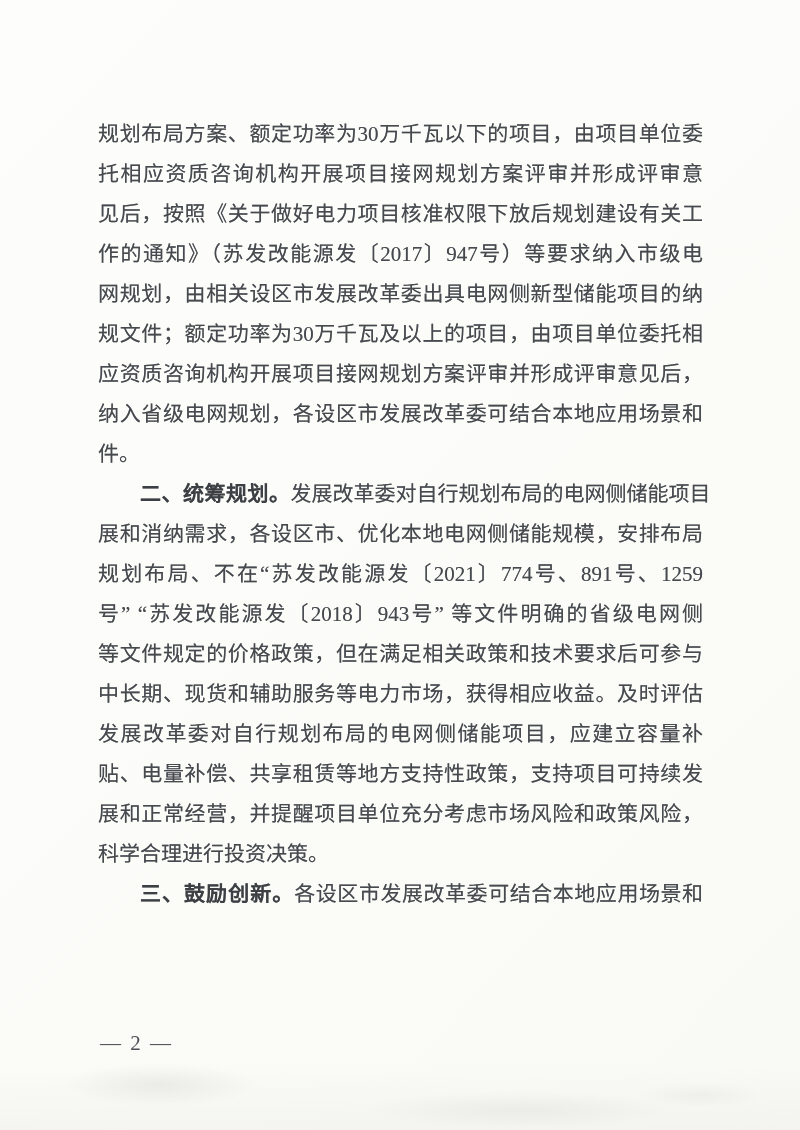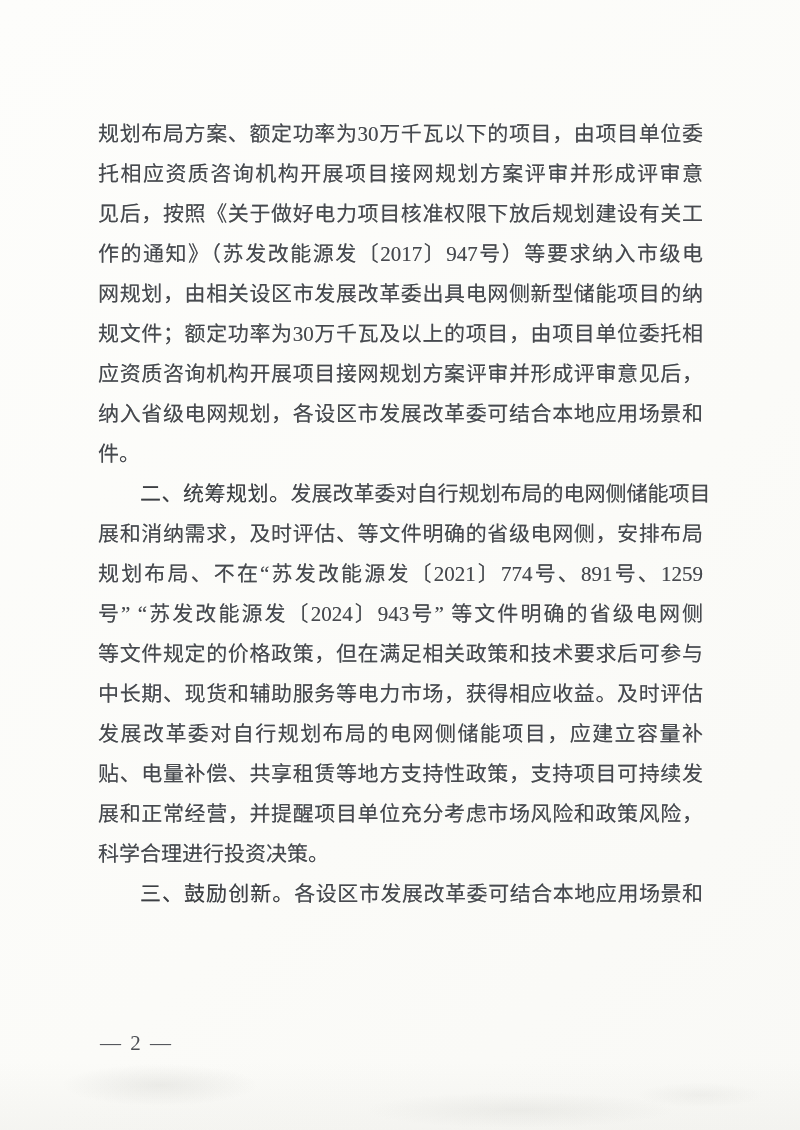--- a/index.html
+++ b/index.html
@@ -43,21 +43,21 @@
     white-space: nowrap;
     overflow: visible;
   }
   .line.para-end {
     text-align-last: left;
   }
   .line.indent {
     text-indent: 2em;
   }
   .heading {
-    font-weight: 400;
+    font-weight: 700;
     color: #3c3f43;
     font-family: "Liberation Sans", sans-serif;
     letter-spacing: 0.5px;
   }
   .page-footer {
     position: absolute;
     left: 100px;
     top: 1028px;
     color: #4b4e53;
     font-size: 21px;
@@ -74,23 +74,23 @@
     <div class="line"><span>规划布局方案、额定功率为30万千瓦以下的项目，由项目单位委</span></div>
     <div class="line"><span>托相应资质咨询机构开展项目接网规划方案评审并形成评审意</span></div>
     <div class="line"><span>见后，按照《关于做好电力项目核准权限下放后规划建设有关工</span></div>
     <div class="line"><span>作的通知》（苏发改能源发〔2017〕947号）等要求纳入市级电</span></div>
     <div class="line"><span>网规划，由相关设区市发展改革委出具电网侧新型储能项目的纳</span></div>
     <div class="line"><span>规文件；额定功率为30万千瓦及以上的项目，由项目单位委托相</span></div>
     <div class="line"><span>应资质咨询机构开展项目接网规划方案评审并形成评审意见后，</span></div>
     <div class="line"><span>纳入省级电网规划，各设区市发展改革委可结合本地应用场景和</span></div>
     <div class="line para-end"><span>件。</span></div>
     <div class="line indent"><span class="heading">二、统筹规划。</span><span>发展改革委对自行规划布局的电网侧储能项目</span></div>
-    <div class="line"><span>展和消纳需求，及时评估、等文件明确的省级电网侧，安排布局</span></div>
+    <div class="line"><span>展和消纳需求，各设区市、优化本地电网侧储能规模，安排布局</span></div>
     <div class="line"><span>规划布局、不在“苏发改能源发〔2021〕774号、891号、1259</span></div>
-    <div class="line"><span>号” “苏发改能源发〔2024〕943号” 等文件明确的省级电网侧</span></div>
+    <div class="line"><span>号” “苏发改能源发〔2018〕943号” 等文件明确的省级电网侧</span></div>
     <div class="line"><span>等文件规定的价格政策，但在满足相关政策和技术要求后可参与</span></div>
     <div class="line"><span>中长期、现货和辅助服务等电力市场，获得相应收益。及时评估</span></div>
     <div class="line"><span>发展改革委对自行规划布局的电网侧储能项目，应建立容量补</span></div>
     <div class="line"><span>贴、电量补偿、共享租赁等地方支持性政策，支持项目可持续发</span></div>
     <div class="line"><span>展和正常经营，并提醒项目单位充分考虑市场风险和政策风险，</span></div>
     <div class="line para-end"><span>科学合理进行投资决策。</span></div>
     <div class="line indent"><span class="heading">三、鼓励创新。</span><span>各设区市发展改革委可结合本地应用场景和</span></div>
   </main>
 
 <footer>

